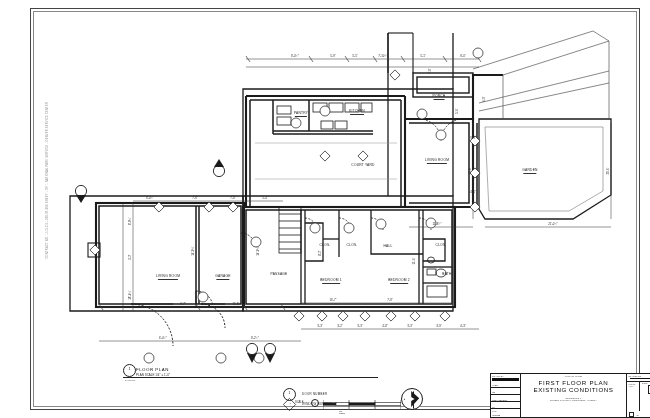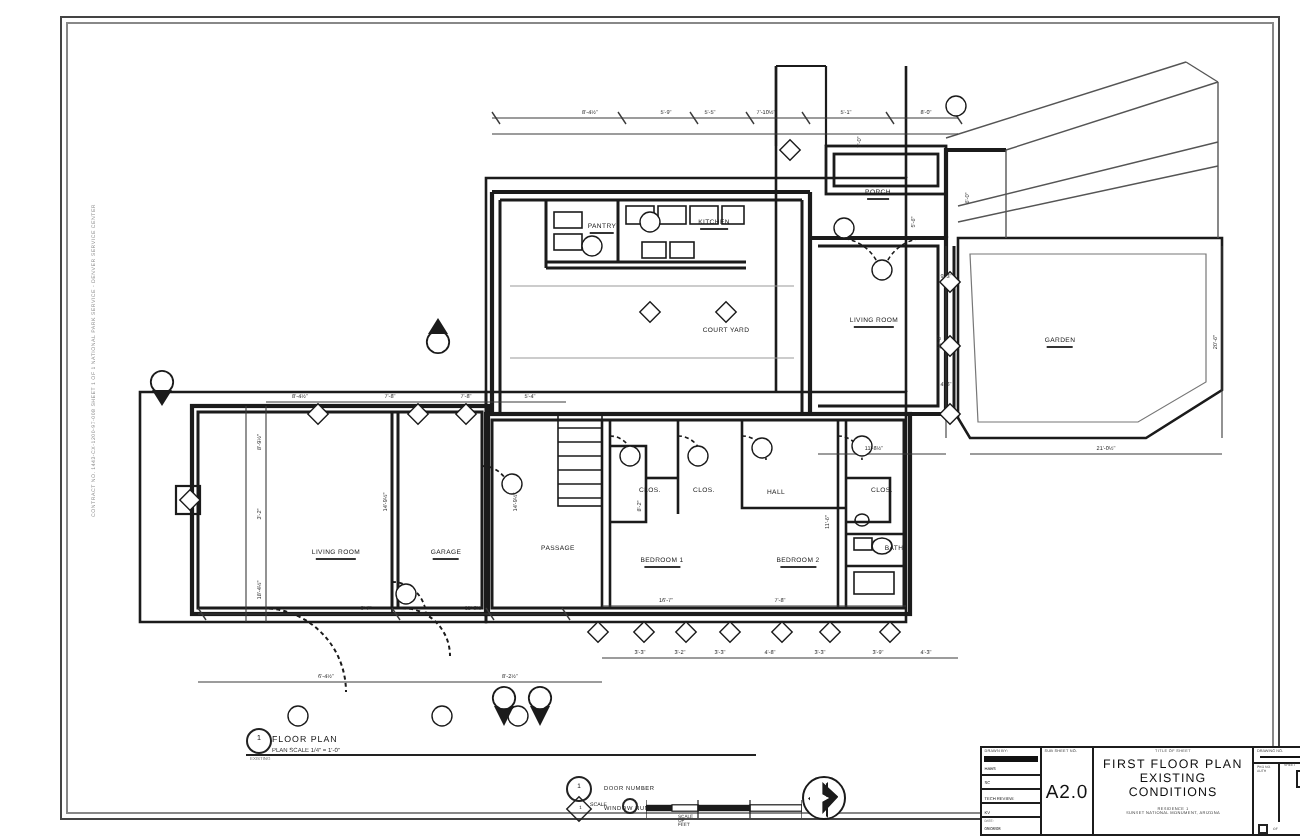--- a/index.html
+++ b/index.html
@@ -528,24 +528,20 @@
         </div>
         <div class="tb-cell">
           <span class="v">KV</span>
         </div>
         <div class="tb-cell">
           <span class="k">DATE:</span>
           <span class="v">09/08/08</span>
         </div>
       </div>
 
-      <div class="tb-col tb-c2">
-        <div class="tb-hdr">SUB SHEET NO.</div>
-        <div class="sheetno">A2.0</div>
-      </div>
 
       <div class="tb-col tb-c3 tb-title">
         <div class="t1">TITLE OF SHEET</div>
         <div class="t2">FIRST FLOOR PLAN</div>
         <div class="t3">EXISTING CONDITIONS</div>
         <div class="t4">RESIDENCE 1</div>
         <div class="t5">SUNSET NATIONAL MONUMENT, ARIZONA</div>
       </div>
 
       <div class="tb-col tb-c4">

